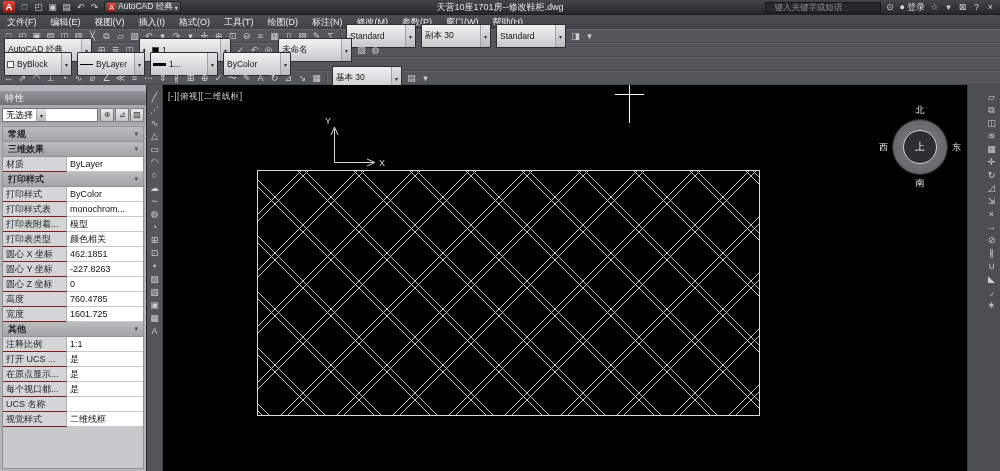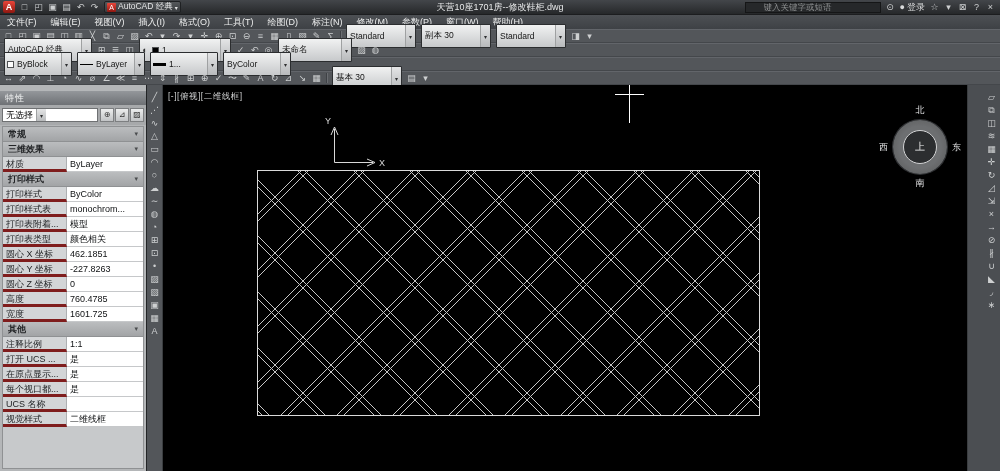--- a/index.html
+++ b/index.html
@@ -13,22 +13,22 @@
   .tb-icon{width:13px;height:12px;font-size:9px;line-height:12px;text-align:center;color:#ced0d1;
     flex:0 0 auto;overflow:hidden;}
   .igroup{display:inline-flex;align-items:center;gap:1px;}
   .ws-combo{display:inline-flex;align-items:center;height:12px;background:linear-gradient(#55585b,#393c3f);
     border:1px solid #1f2123;border-radius:2px;color:#e3e4e5;font-size:8.5px;padding:0 2px;gap:2px;}
   .mini-a{width:9px;height:9px;background:linear-gradient(#e8453a,#8f1710);color:#fff;font-size:7px;
     line-height:9px;text-align:center;border-radius:1px;}
   .doc-title{position:absolute;left:300px;width:400px;text-align:center;font-size:9px;color:#e7e8e9;
     pointer-events:none;white-space:nowrap;}
   .tb-right{margin-left:auto;display:flex;align-items:center;gap:3px;}
-  .search{width:136px;height:11px;background:#26282a;border:1px solid #151617;color:#c8c9ca;
-    font-size:8.5px;padding:0 18px;outline:none;}
+  .search{width:116px;height:11px;background:#26282a;border:1px solid #151617;color:#c8c9ca;
+    font-size:8.5px;padding:0 9px;outline:none;}
   .search::placeholder{color:#8d8f90;}
   .signin{display:inline-flex;align-items:center;gap:2px;color:#d9dadb;}
   
   .menubar{height:14px;background:linear-gradient(#4d5054,#3e4145);display:flex;color:#eeefef;}
   .menu-item{padding:0 7px;line-height:14px;white-space:nowrap;}
   
   .tbrow{height:14px;background:#53565a;display:flex;align-items:center;padding:0 2px;gap:1px;
     box-shadow:inset 0 1px 0 #62656a, inset 0 -1px 0 #44474b;}
   .sep{width:1px;height:10px;background:#3e4145;box-shadow:1px 0 0 #6a6d71;margin:0 2px;flex:0 0 auto;}
   .combo{display:inline-flex;align-items:center;height:24px;border:1px solid #2b2d2f;border-radius:1px;
@@ -49,21 +49,21 @@
   .sel-row{height:20px;display:flex;align-items:center;padding:0 2px;gap:2px;background:#a7a9ab;}
   .sel-combo{flex:1;height:14px;background:#fff;border:1px solid #6f7173;display:inline-flex;align-items:center;}
   .sel-combo .cval{padding:0 3px;}
   .pbtn{width:14px;height:14px;background:linear-gradient(#eceded,#c2c4c6);border:1px solid #7d7f81;
     font-size:8px;line-height:12px;text-align:center;color:#333;flex:0 0 auto;}
   #prop-sections{flex:1;margin:1px 2px 2px;border:1px solid #8f9193;background:#c7c9cb;overflow:hidden;}
   .sec-header{height:15px;background:linear-gradient(#bbbdbf,#a2a4a6);border-bottom:1px solid #8f9193;
     display:flex;align-items:center;padding:0 5px;font-weight:bold;color:#232527;}
   .sarr{margin-left:auto;font-size:7px;color:#4a4c4e;}
   .prow{display:flex;height:15px;line-height:14px;}
-  .plbl{width:64px;background:#d3d5d7;border-right:1px solid #aeb0b2;border-bottom:3px solid #7f1d1d;
+  .plbl{width:64px;background:#d3d5d7;border-right:1px solid #aeb0b2;border-bottom:1px solid #7f1d1d;
     padding-left:3px;color:#1d1f21;overflow:hidden;white-space:nowrap;flex:0 0 auto;}
   .pval{flex:1;background:#fff;border-bottom:1px solid #c6c8ca;padding-left:3px;color:#0f1113;
     overflow:hidden;white-space:nowrap;}
   .vbar{width:16px;background:#53565a;display:flex;flex-direction:column;align-items:center;
     padding-top:6px;gap:1px;border-right:1px solid #3a3d40;}
   .rbar{width:33px;background:#4b4e52;display:flex;flex-direction:column;align-items:flex-end;
     padding:6px 2px 0 0;gap:1px;border-left:1px solid #3a3d40;}
   .canvas{flex:1;position:relative;background:#000;overflow:hidden;}
   .canvas svg{position:absolute;left:0;top:0;}
   .view-label{position:absolute;top:6px;left:5px;color:#cfd0d1;font-size:8.5px;letter-spacing:.5px;}

